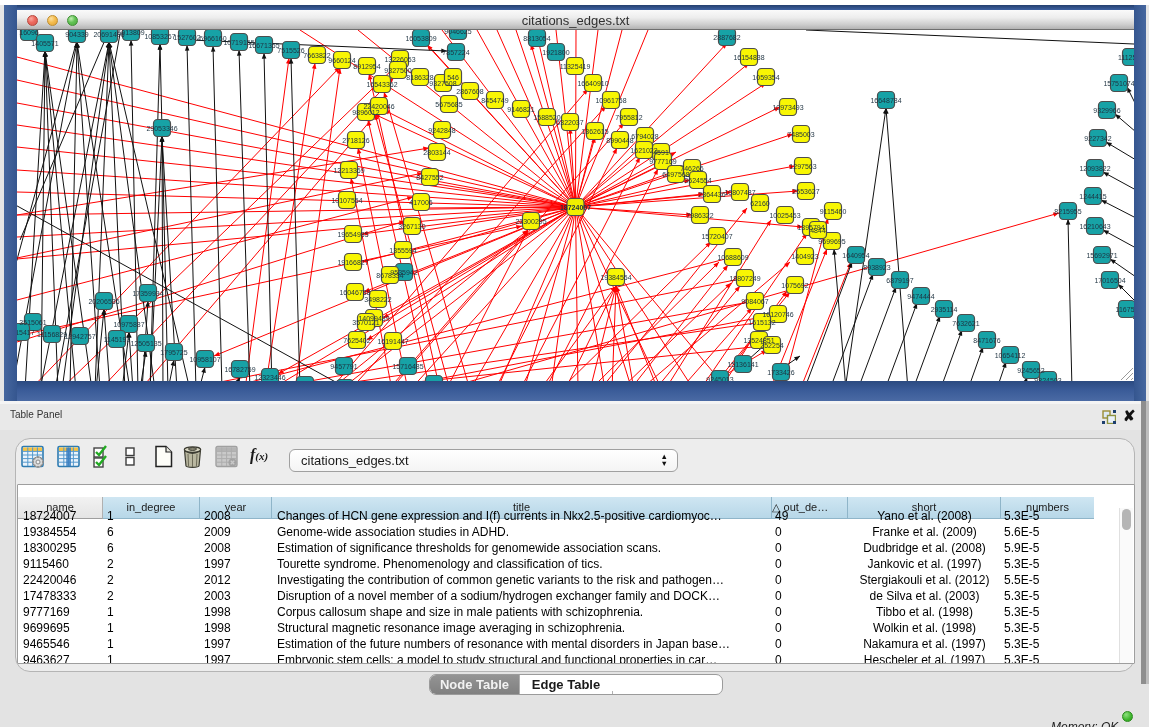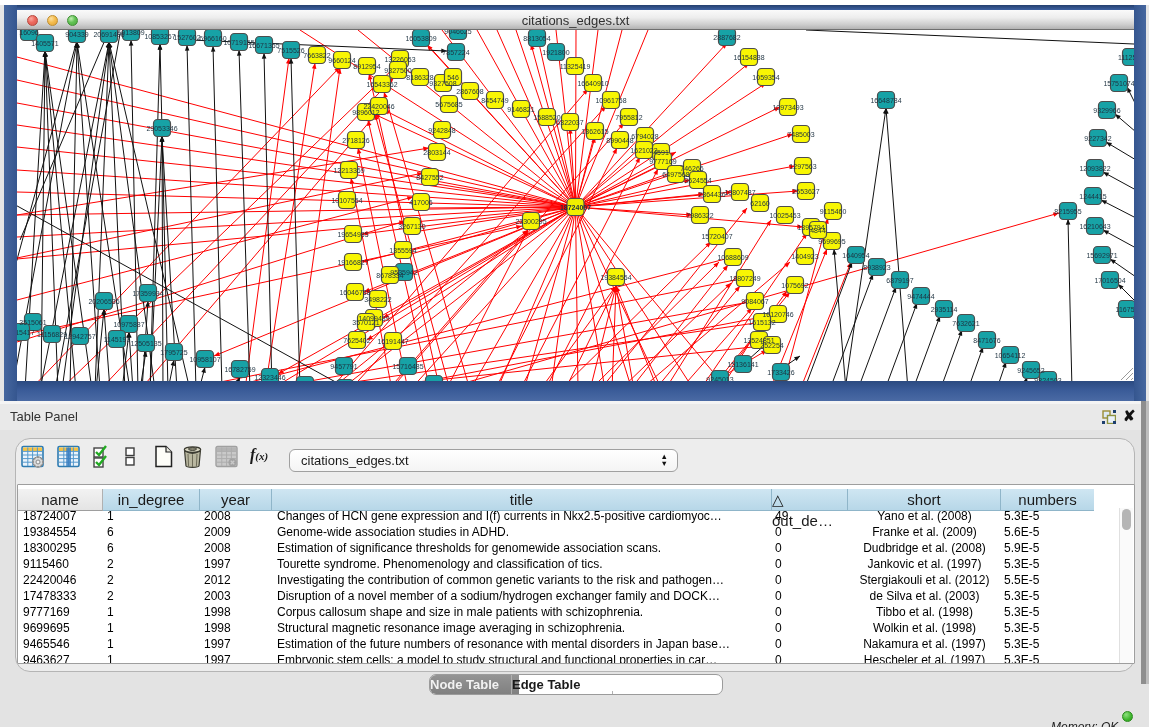--- a/index.html
+++ b/index.html
@@ -24,59 +24,59 @@
 #fb-bottom { position:absolute; left:0; top:376px; width:100%; height:20px;
   background:linear-gradient(180deg,#2b4a80 0,#3a5b98 45%,#4a6aa4 100%); }
 #fb-left { position:absolute; left:0; top:0; width:13px; height:100%;
   background:linear-gradient(90deg,#46679f 0,#35568f 100%); }
 #fb-right { position:absolute; right:0; top:0; width:12px; height:100%;
   background:linear-gradient(270deg,#46679f 0,#35568f 100%); }
 
 #tpanel { position:absolute; left:0; top:404px; width:1149px; height:323px; background:#e3e3e3; }
 #gapstrip { position:absolute; left:0; top:401px; width:1149px; height:3px; background:#f4f4f4; }
 #tp-head { position:absolute; left:0; top:0; width:1149px; height:26px; background:#e9e9e9; }
-#tp-title { position:absolute; left:10px; top:5px; font-size:13px; color:#333; }
+#tp-title { position:absolute; left:10px; top:5px; font-size:10px; color:#333; }
 #tp-float { position:absolute; left:1102px; top:6px; width:14px; height:14px; }
 #tp-close { position:absolute; left:1123px; top:3px; font-size:15px; font-weight:bold; color:#111; }
 #container { position:absolute; left:15px; top:34px; width:1120px; height:234px;
   background:#ededed; border:1px solid #b5b5b5; border-radius:15px; }
 #toolbar { position:absolute; left:0; top:0; width:100%; height:42px; }
 .ticon { position:absolute; top:6px; }
 #combo { position:absolute; left:273px; top:10px; width:389px; height:23px;
   background:linear-gradient(180deg,#ffffff 0,#f4f4f4 100%); border:1px solid #a0a0a0;
   border-radius:6px; font-size:13px; color:#1a1a1a; line-height:21px; padding-left:11px; }
 #combo .updown { position:absolute; right:9px; top:3px; font-size:7.5px; line-height:7px; color:#111; }
 
 #tbl { position:absolute; left:1px; top:45px; width:1118px; height:180px; background:#fff; border:1px solid #9e9e9e; border-radius:1px; overflow:hidden;}
 #thead { position:absolute; left:0; top:0; height:22px; width:1076px; }
-.th { position:absolute; top:4px; height:22px; background:linear-gradient(180deg,#cfe6f2 0,#b7d7e8 100%); border-right:1px solid #8fb5c9; border-bottom:1px solid #8fb5c9;
-  font-size:15px; color:#1a1a1a; text-align:center; line-height:21px; }
+.th { position:absolute; top:12px; height:22px; background:linear-gradient(180deg,#cfe6f2 0,#b7d7e8 100%); border-right:1px solid #8fb5c9; border-bottom:1px solid #8fb5c9;
+  font-size:11px; color:#1a1a1a; text-align:center; line-height:21px; }
 #th-name { left:0; width:85px; background:linear-gradient(180deg,#f2f2f2 0,#e4e4e4 100%); border-right:1px solid #b0b0b0; border-bottom:1px solid #9e9e9e;}
 #th-indeg { left:85px; width:97px; }
 #th-year { left:182px; width:72px; }
 #th-title { left:254px; width:500px; }
 #th-out { left:754px; width:76px; text-align:left; }
 #th-short { left:830px; width:153px; }
 #th-page { left:983px; width:93px; border-right:none;}
 .row { position:absolute; left:0; width:1100px; height:16px; font-size:12px; color:#000; }
 .c1 { position:absolute; left:5px; top:1px; }
 .c2 { position:absolute; left:89px; top:1px; }
 .c3 { position:absolute; left:186px; top:1px; }
 .c4 { position:absolute; left:259px; top:1px; width:494px; white-space:nowrap; overflow:hidden; }
 .c5 { position:absolute; left:757px; top:1px; }
 .c6 { position:absolute; left:830px; top:1px; width:153px; text-align:center; }
 .c7 { position:absolute; left:986px; top:1px; }
 #vscroll { position:absolute; right:1px; top:23px; width:14px; height:155px; background:#fafafa; border-left:1px solid #e0e0e0; }
 #vthumb { position:absolute; left:2px; top:1px; width:9px; height:21px; background:#b5b5b5; border-radius:5px; }
 
 #tabs { position:absolute; left:429px; top:270px; width:294px; height:21px;
   border:1px solid #9b9b9b; border-radius:7px; background:#fff; overflow:hidden; font-size:13px; }
-.tab { position:absolute; top:0; height:21px; line-height:20px; color:#1a1a1a; font-weight:bold; }
+.tab { position:absolute; top:0; height:21px; line-height:20px; text-align:center; color:#1a1a1a; font-weight:bold; }
 #tab1 { left:0; width:89px; background:linear-gradient(180deg,#949494 0,#7e7e7e 100%); color:#f2f2f2; }
-#tab2 { left:81px; width:93px; border-left:1px solid #b0b0b0;}
+#tab2 { left:89px; width:93px; border-left:1px solid #b0b0b0;}
 #tab3 { left:182px; width:112px; border-left:1px solid #b0b0b0;margin-top:16px;}
 #memline { position:absolute; left:0; top:316px; width:1135px; height:17px; text-align:right; font-size:12px; color:#222;font-style:italic; }
 #memdot { position:absolute; left:1122px; top:711px; width:11px; height:11px; border-radius:50%;
   background:radial-gradient(circle at 35% 30%, #8ee07e 0, #3db52c 60%, #2e9c1f 100%); border:1px solid #2a8a1c; }
 </style>
 </head>
 <body>
 <div id="topwhite"></div>
 <div style="position:absolute;left:567px;top:399px;width:16px;height:5px;background:#c9c9c9;border:1px solid #9a9a9a;border-radius:2px 2px 0 0"></div>
 <div id="frame">

